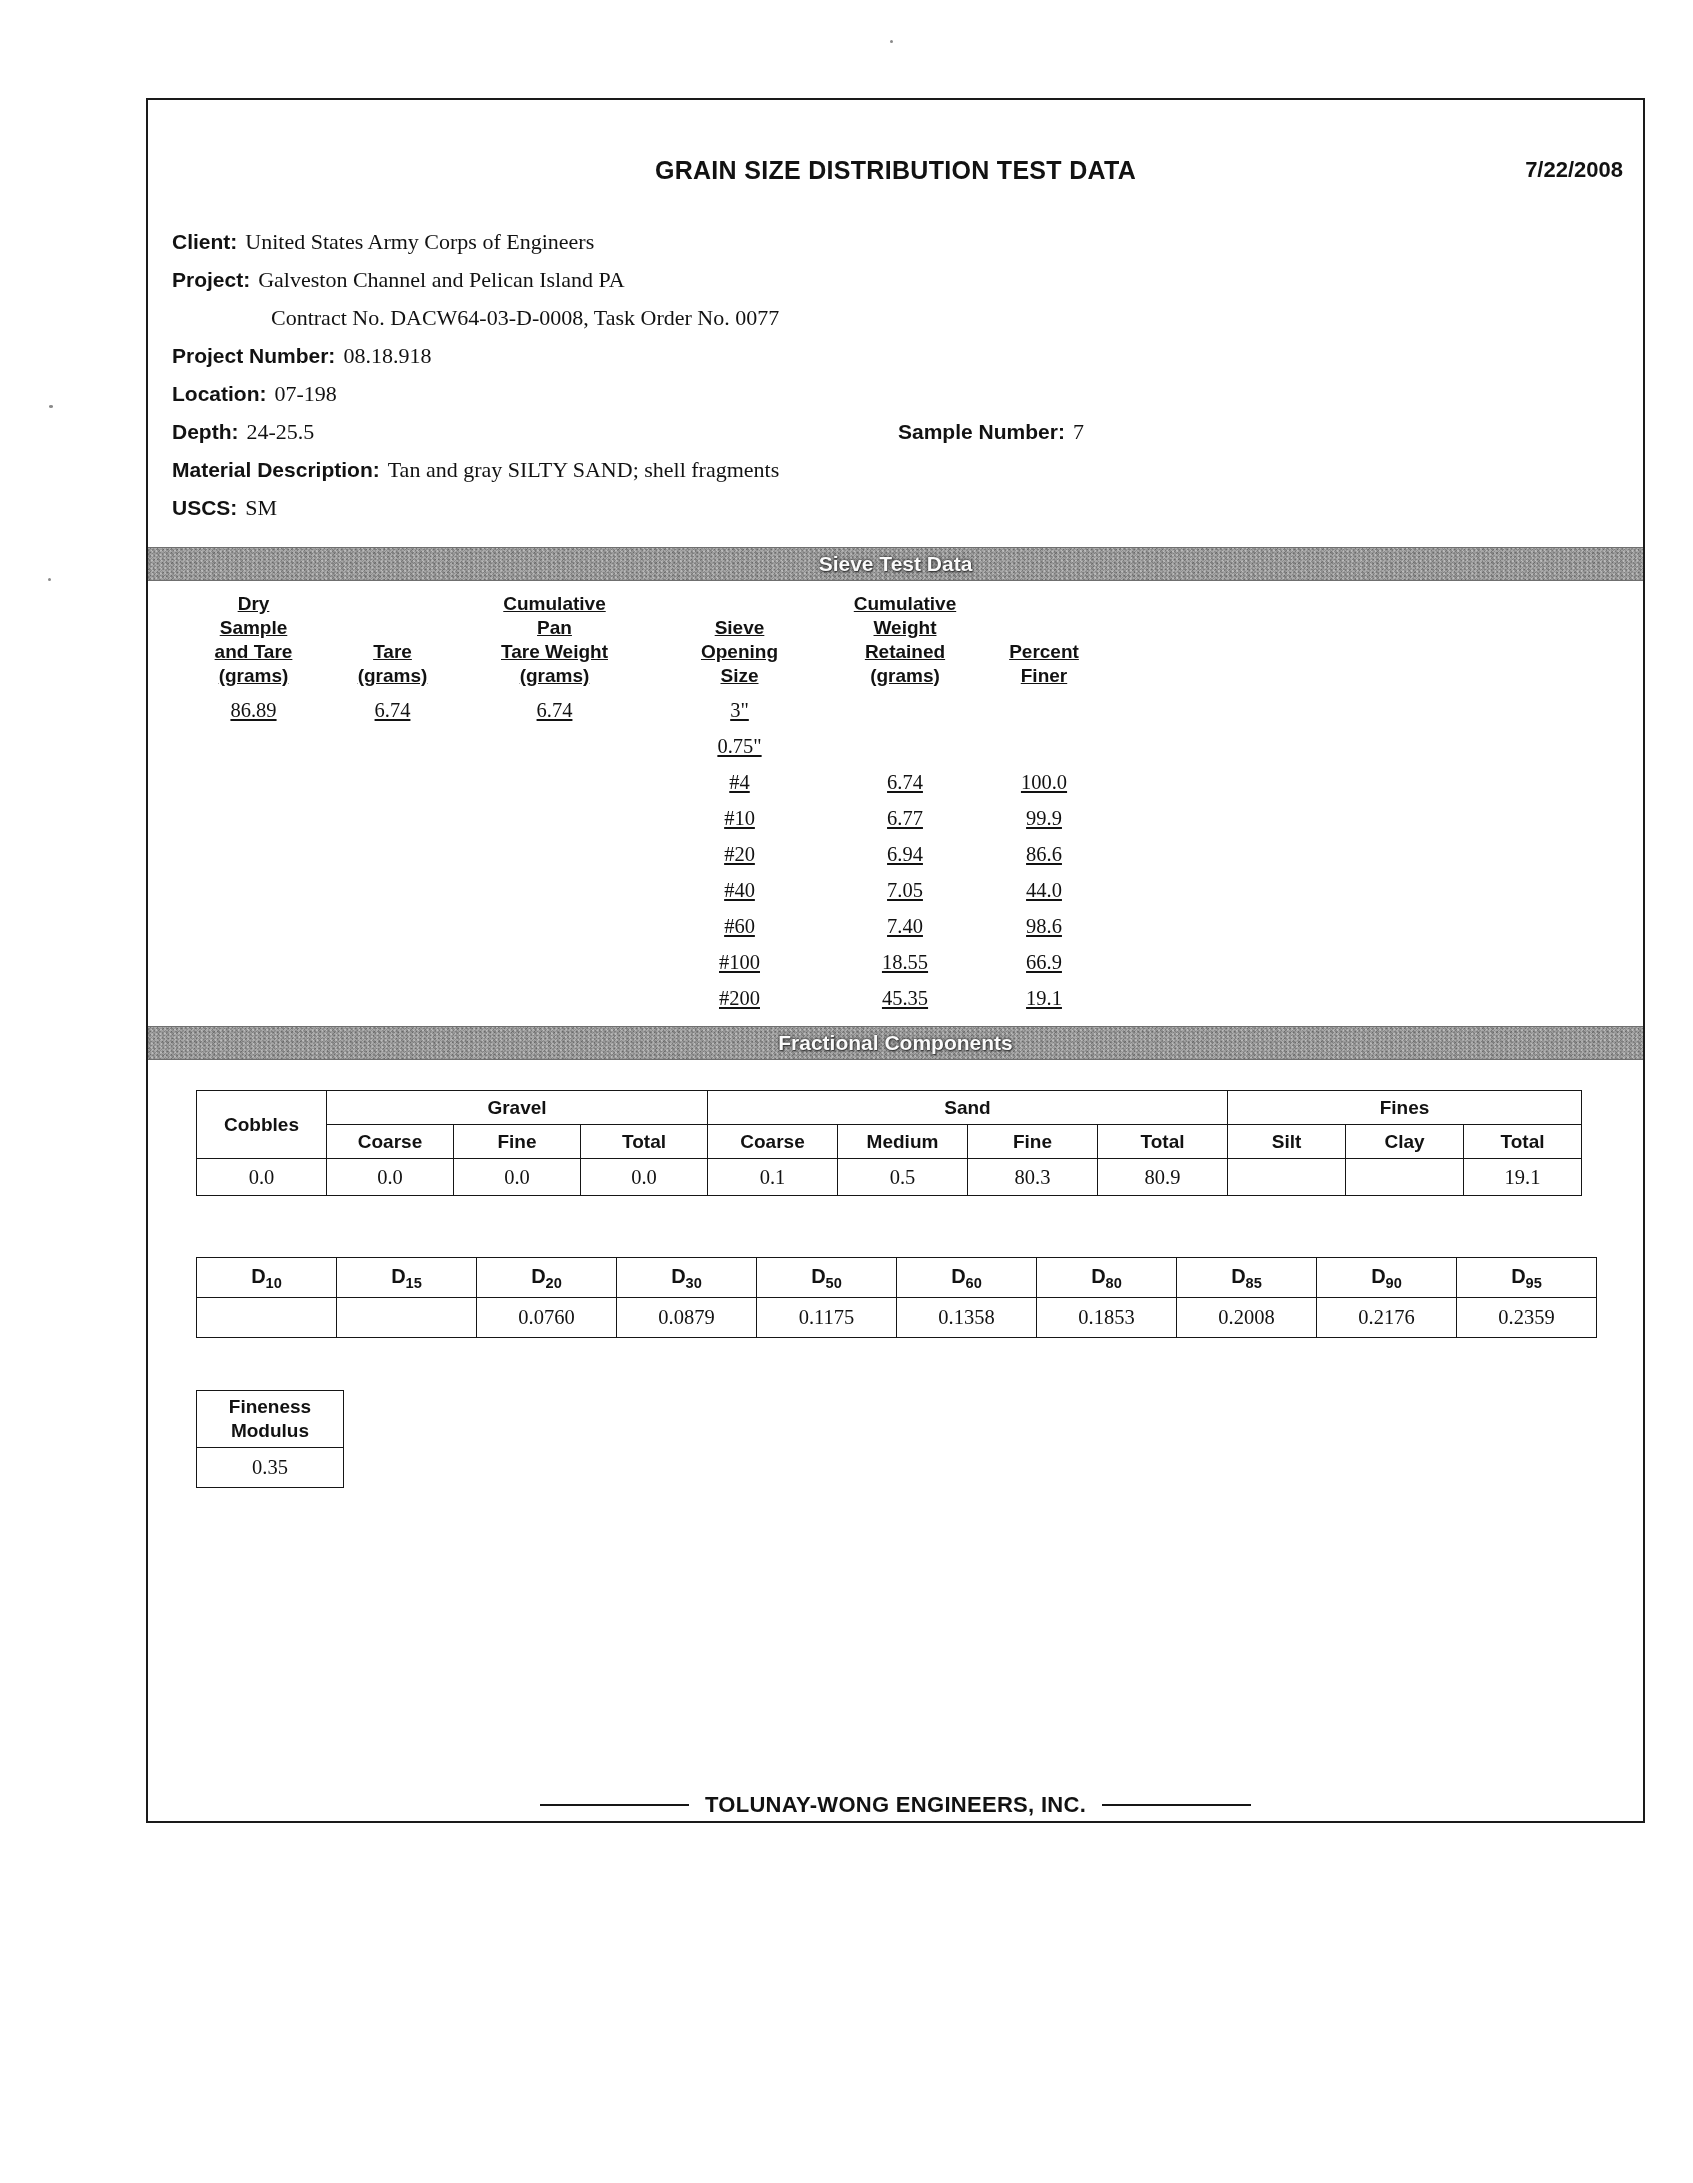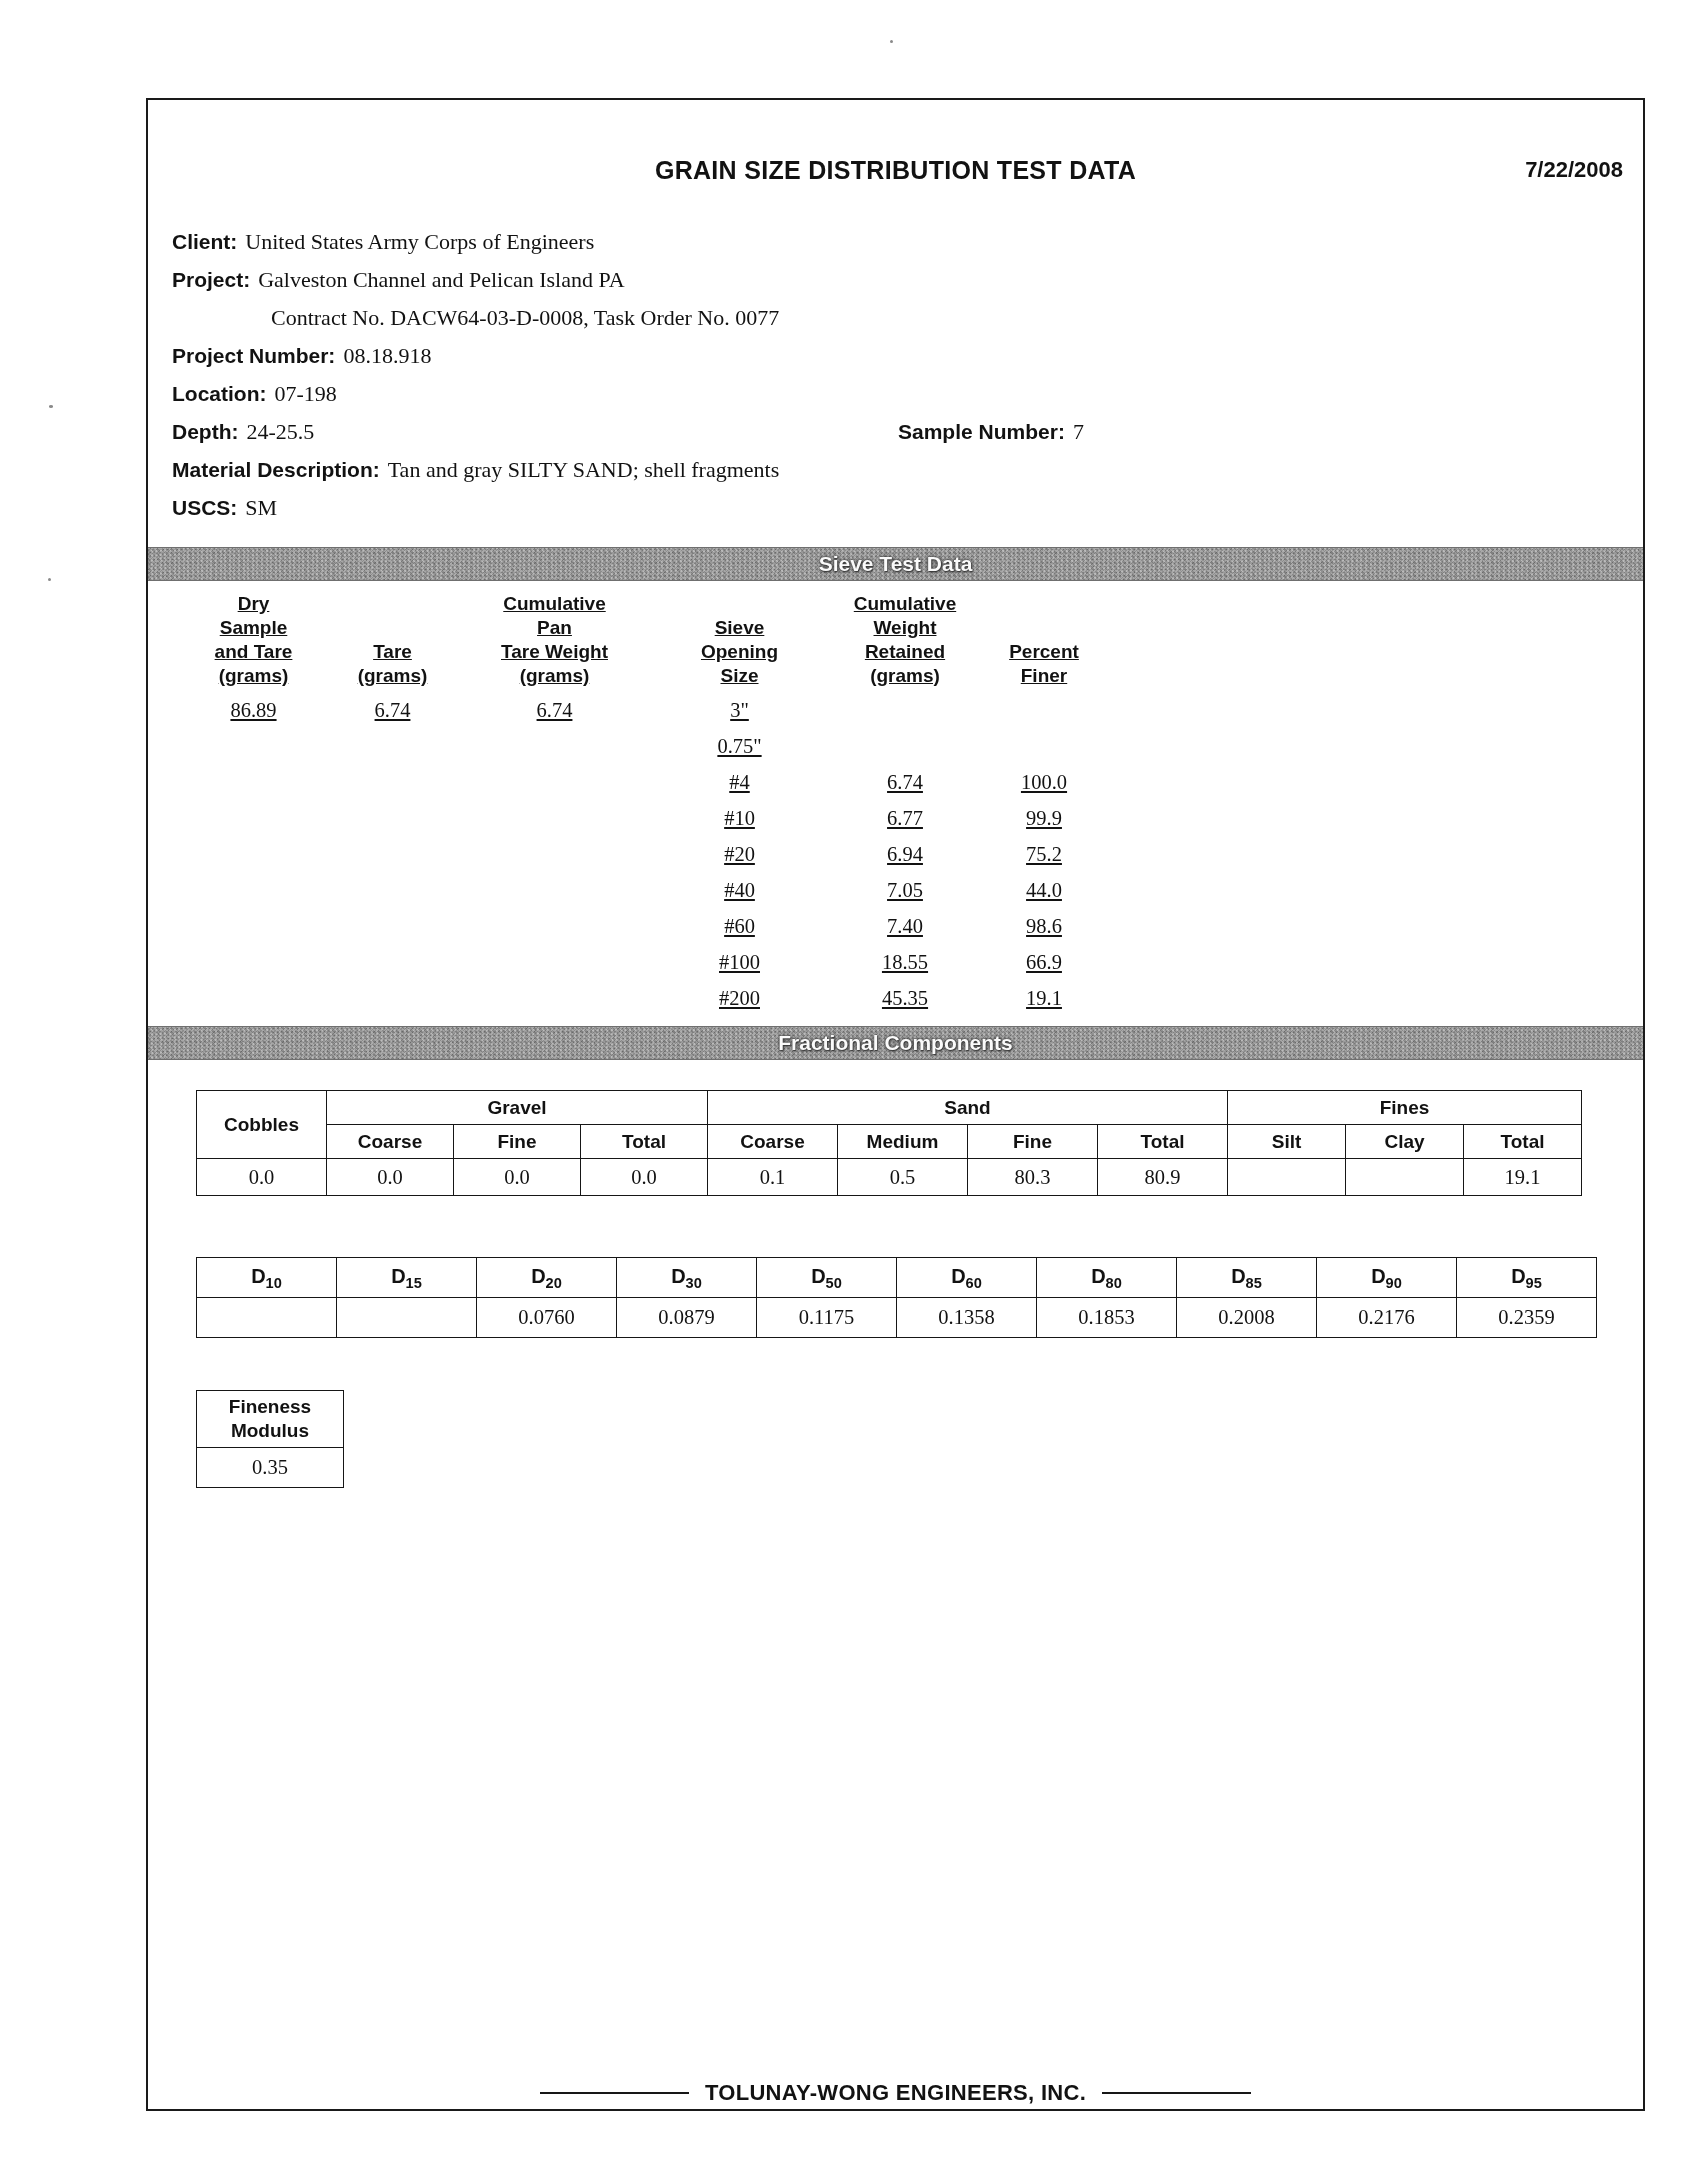--- a/index.html
+++ b/index.html
@@ -15,21 +15,21 @@
   }
   .speck { position: absolute; background: #8a8a8a; border-radius: 50%; }
   .s1 { left: 890px; top: 40px;  width: 3.3px; height: 3.3px; }
   .s2 { left: 49px;   top: 405px; width: 4px; height: 2.6px; }
   .s3 { left: 48px;   top: 578px; width: 3.3px; height: 3.3px; }
   .s4 { left: 1481px; top: 922px; width: 4px; height: 4px; }
 
   .page-border {
     position: absolute;
     left: 146px; top: 98px;
-    width: 1499px; height: 2013px;
+    width: 1499px; height: 1725px;
     border: 2.6px solid #1a1a1a;
     background: #ffffff;
   }
 
   .title-row {
     position: relative;
     padding-top: 56px;
     text-align: center;
     font-family: "Liberation Sans", sans-serif;
   }
@@ -225,21 +225,21 @@
           <td>#10</td>
           <td>6.77</td>
           <td>99.9</td>
         </tr>
         <tr>
           <td></td>
           <td></td>
           <td></td>
           <td>#20</td>
           <td>6.94</td>
-          <td>75.2</td>
+          <td>86.6</td>
         </tr>
         <tr>
           <td></td>
           <td></td>
           <td></td>
           <td>#40</td>
           <td>7.05</td>
           <td>44.0</td>
         </tr>
         <tr>

